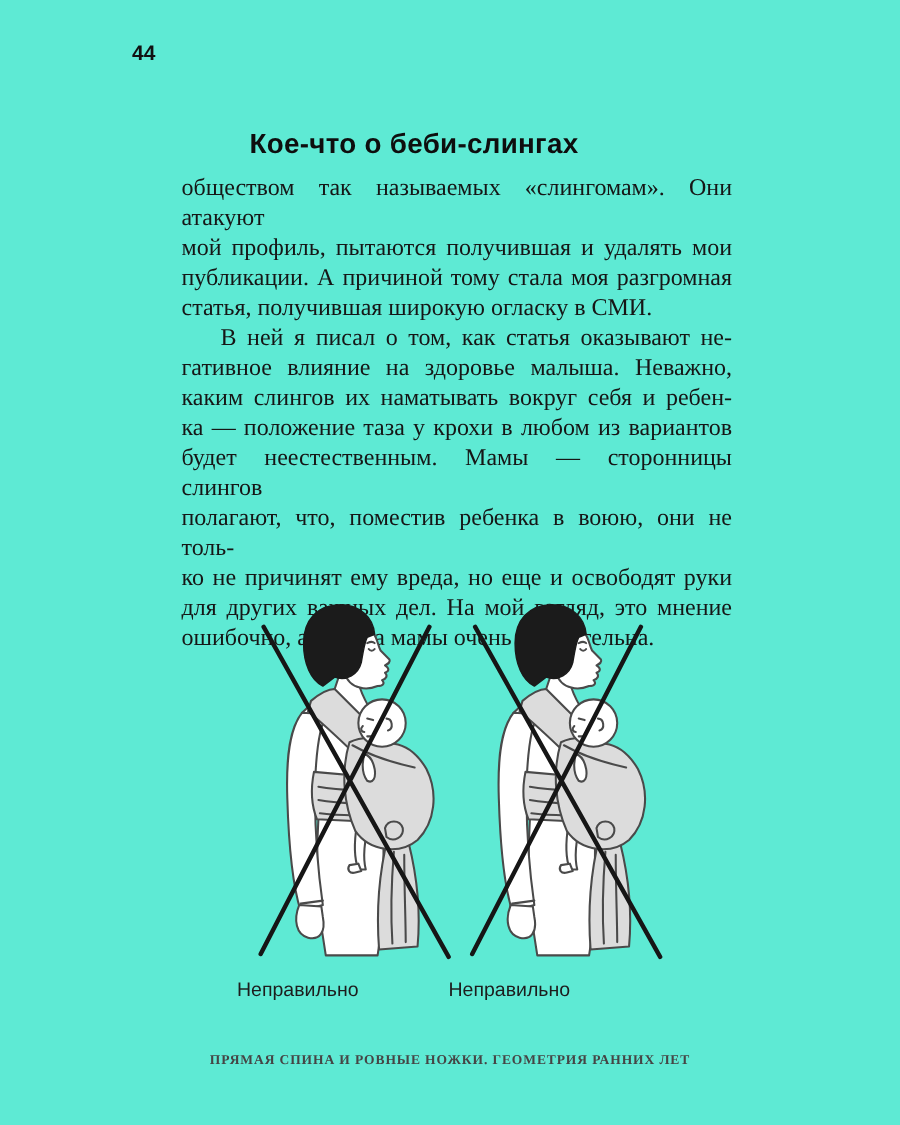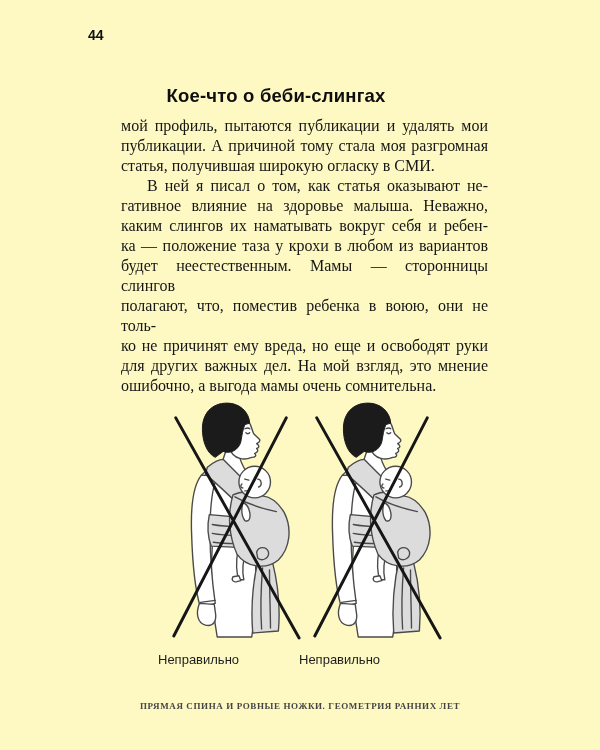--- a/index.html
+++ b/index.html
@@ -1,19 +1,19 @@
 <!DOCTYPE html>
 <html><head>
 <meta charset="utf-8">
 <style>
   html, body { margin: 0; padding: 0; background: #ffffff; }
   .page {
     position: relative;
     width: 600px; height: 750px;
-    background: #fef9c3;
+    background: #5eead4;
     overflow: hidden;
     font-family: "Liberation Serif", serif;
     color: #151515;
   }
   .page-number {
     position: absolute; left: 88px; top: 27px;
     font-family: "Liberation Sans", sans-serif;
     font-weight: 700; font-size: 14px; color: #111;
   }
   .heading {
@@ -54,21 +54,22 @@
 <body>
 
 <div class="page">
 
   <div class="page-number">44</div>
 
   <h1 class="heading">Кое-что о беби-слингах</h1>
 
   <div class="body-text">
     <div class="para">
-      <div class="line">мой профиль, пытаются публикации и удалять мои</div>
+      <div class="line">обществом так называемых «слингомам». Они атакуют</div>
+      <div class="line">мой профиль, пытаются получившая и удалять мои</div>
       <div class="line">публикации. А причиной тому стала моя разгромная</div>
       <div class="line last">статья, получившая широкую огласку в СМИ.</div>
     </div>
     <div class="para">
       <div class="line indent">В ней я писал о том, как статья оказывают не-</div>
       <div class="line">гативное влияние на здоровье малыша. Неважно,</div>
       <div class="line">каким слингов их наматывать вокруг себя и ребен-</div>
       <div class="line">ка — положение таза у крохи в любом из вариантов</div>
       <div class="line">будет неестественным. Мамы — сторонницы слингов</div>
       <div class="line">полагают, что, поместив ребенка в воюю, они не толь-</div>

